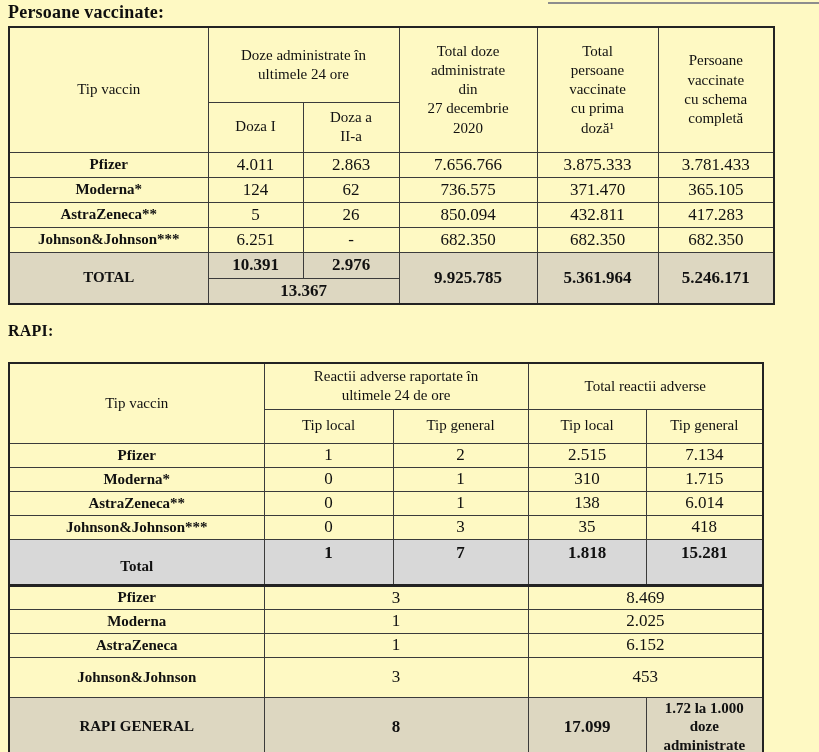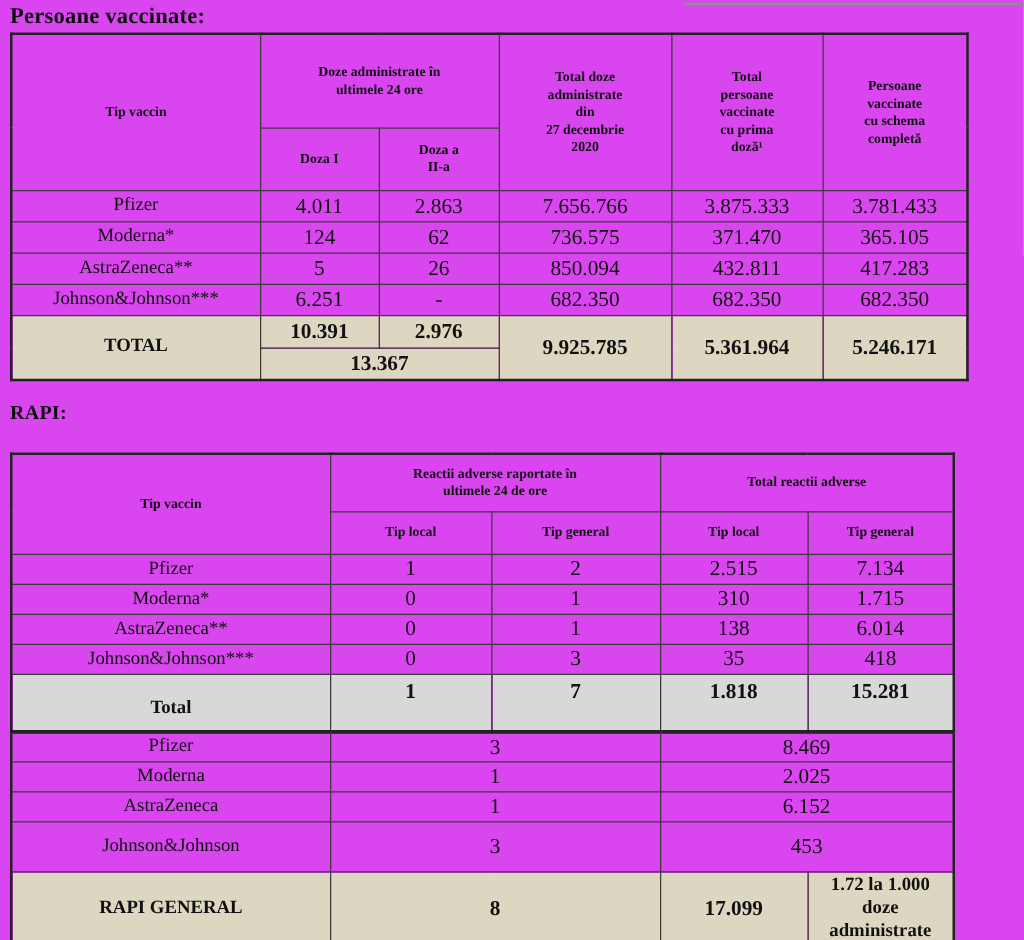--- a/index.html
+++ b/index.html
@@ -1,21 +1,21 @@
 <!DOCTYPE html>
 <html style="--total_row_beige: #ddd7c1; --total_row_gray: #d8d8d8;"><head>
 <meta charset="utf-8">
 <style>
   html, body { margin: 0; padding: 0; }
   body { background: #ffffff; font-family: "Liberation Serif", "DejaVu Serif", serif; color: #111; }
   #page {
     position: relative;
     width: 819px;
     height: 752px;
-    background: #d946ef;
+    background: #fef9c3;
     overflow: hidden;
   }
   .stray-line {
     position: absolute;
     top: 2px; left: 548px;
     width: 271px; height: 2px;
     background: #8d8d8d;
   }
   .section-title {
     position: absolute;
@@ -38,27 +38,27 @@
   #table2 { left: 8px; top: 362px; width: 754px; }
 
   table.doc td {
     border: 1px solid #3b3b3b;
     padding: 0 2px;
     vertical-align: middle;
     text-align: center;
     overflow: hidden;
   }
   td.hc {
-    font-weight: bold;
-    font-size: 11px;
+    font-weight: normal;
+    font-size: 15px;
     white-space: pre-line;
     line-height: 1.28;
   }
   td.rowlabel {
-    font-weight: normal;
+    font-weight: bold;
     font-size: 15px;
     text-align: left;
     padding-left: 5px;
   }
   td.num { font-size: 17px; }
   td.bold { font-weight: bold; }
   tr.total-beige td { background: var(--total_row_beige); font-weight: bold; }
   tr.total-gray td { background: var(--total_row_gray); font-weight: bold; }
   tr.total-gray td.vtop { vertical-align: top; padding-top: 3px; }
   tr.total-gray td.rowlabel { padding-top: 10px; }

